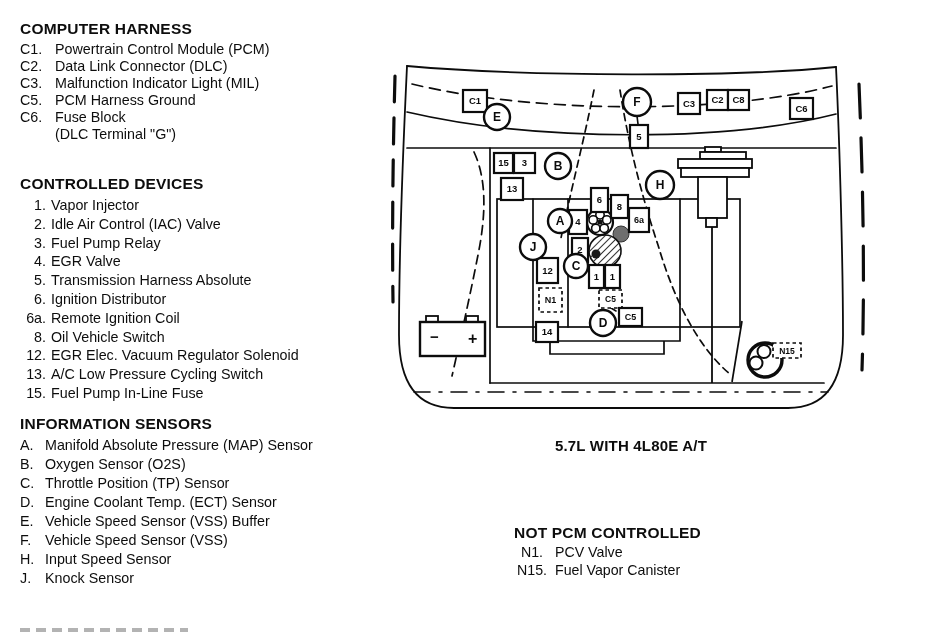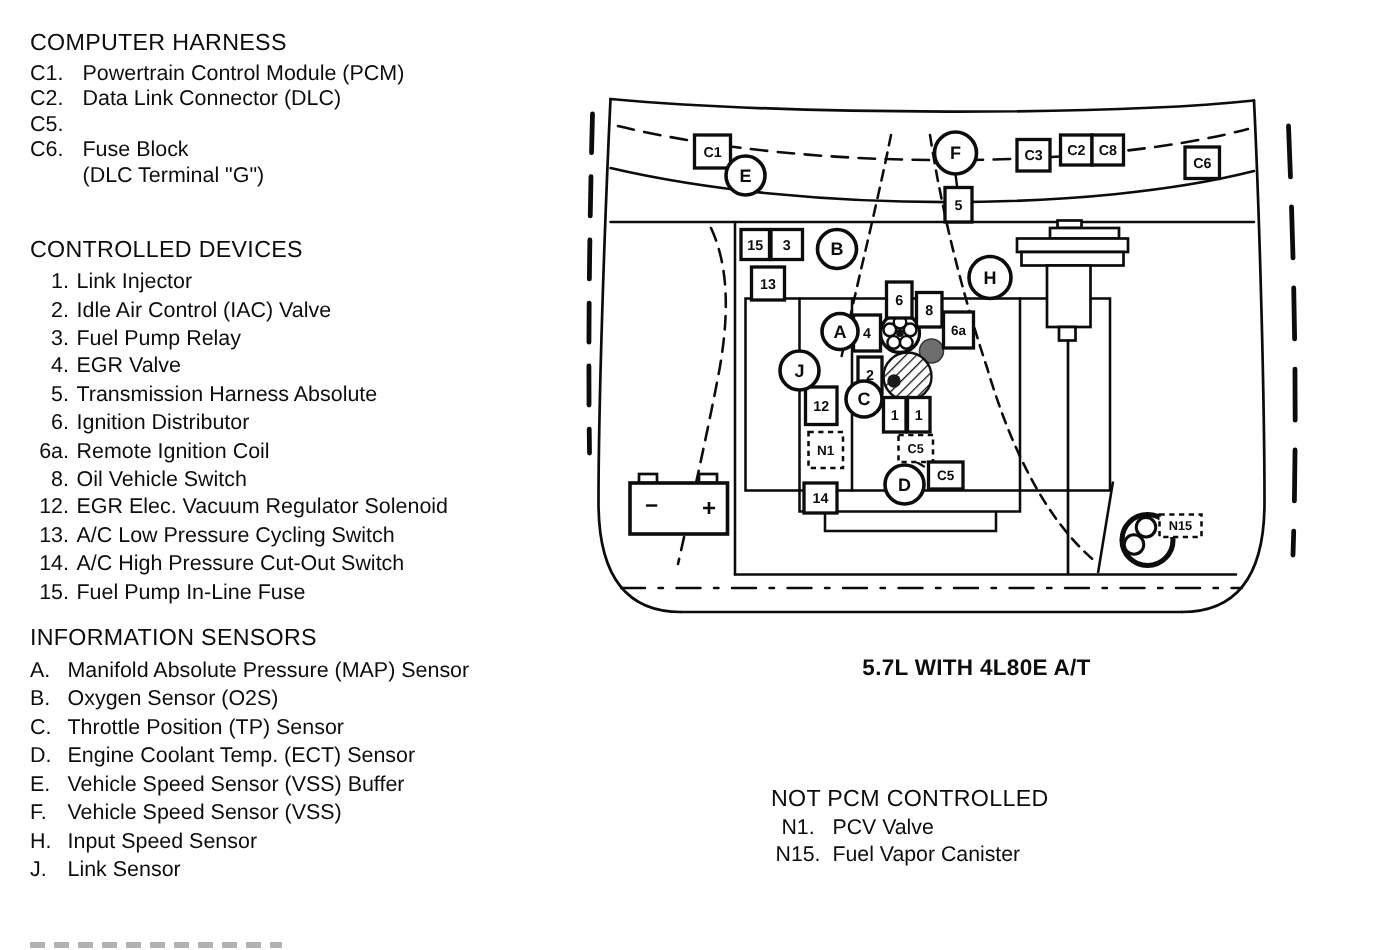--- a/index.html
+++ b/index.html
@@ -2,36 +2,36 @@
 <html><head>
 <meta charset="utf-8">
 <style>
   html,body{margin:0;padding:0;}
   body{
     width:925px;height:633px;position:relative;overflow:hidden;
     background:#ffffff;color:#0d0d0d;
     font-family:"Liberation Sans",sans-serif;
   }
   .legend{position:absolute;left:20px;top:20px;width:375px;}
-  .sec-title{font-size:15.5px;font-weight:normal;letter-spacing:.2px;line-height:18px;margin:0 0 3px 0;}
+  .sec-title{font-size:15.5px;font-weight:bold;letter-spacing:.2px;line-height:18px;margin:0 0 3px 0;}
   .sec{margin:0;}
   .sec-ch{margin-bottom:32px;}
   .sec-cd{margin-bottom:12px;}
   .row{display:flex;font-size:14.3px;}
   .sec-ch .row{line-height:17px;}
   .sec-cd .row{line-height:18.8px;}
   .sec-is .row{line-height:19px;}
   .num{flex:0 0 auto;white-space:pre;}
   .sec-ch .num{width:30px;text-align:left;}
   .sec-cd .num{width:26px;text-align:right;}
   .sec-is .num{width:20px;text-align:left;}
   .lbl{padding-left:5px;}
   .diagram-wrap{position:absolute;left:390px;top:40px;width:490px;height:400px;}
   #diagram-svg text{font-family:"Liberation Sans",sans-serif;font-weight:bold;fill:#0b0b0b;}
-  .caption{position:absolute;left:520px;top:437px;width:262px;text-align:center;
+  .caption{position:absolute;left:500px;top:437px;width:262px;text-align:center;
     font-size:15px;font-weight:bold;letter-spacing:.2px;}
   .notpcm{position:absolute;left:514px;top:524px;width:300px;}
   .notpcm .sec-title{font-size:15.5px;margin-bottom:2px;}
   .notpcm .row{font-size:14.2px;line-height:17.5px;}
   .notpcm .num{width:36px;text-align:center;}
   .cutoff{position:absolute;left:20px;top:628px;width:168px;height:4px;opacity:.65;
     background:repeating-linear-gradient(90deg,#8a8a8a 0 10px,transparent 10px 16px);}
 </style>
 </head>
 <body>
@@ -42,37 +42,42 @@
     <div class="sec-title">COMPUTER HARNESS</div>
     <div class="row">
         <span class="num">C1.</span>
         <span class="lbl">Powertrain Control Module (PCM)</span>
       </div>
     <div class="row">
         <span class="num">C2.</span>
         <span class="lbl">Data Link Connector (DLC)</span>
       </div>
     <div class="row">
+        <span class="num">C3.</span>
+        <span class="lbl">Malfunction Indicator Light (MIL)</span>
+      </div>
+    <div class="row">
         <span class="num">C5.</span>
+        <span class="lbl">PCM Harness Ground</span>
       </div>
     <div class="row">
         <span class="num">C6.</span>
         <span class="lbl">Fuse Block</span>
       </div>
     <div class="row">
         <span class="num"></span>
         <span class="lbl">(DLC Terminal "G")</span>
       </div>
   </div>
 
   <div class="sec sec-cd">
     <div class="sec-title">CONTROLLED DEVICES</div>
     <div class="row">
         <span class="num">1.</span>
-        <span class="lbl">Link Injector</span>
+        <span class="lbl">Vapor Injector</span>
       </div>
     <div class="row">
         <span class="num">2.</span>
         <span class="lbl">Idle Air Control (IAC) Valve</span>
       </div>
     <div class="row">
         <span class="num">3.</span>
         <span class="lbl">Fuel Pump Relay</span>
       </div>
     <div class="row">
@@ -97,24 +102,20 @@
       </div>
     <div class="row">
         <span class="num">12.</span>
         <span class="lbl">EGR Elec. Vacuum Regulator Solenoid</span>
       </div>
     <div class="row">
         <span class="num">13.</span>
         <span class="lbl">A/C Low Pressure Cycling Switch</span>
       </div>
     <div class="row">
-        <span class="num">14.</span>
-        <span class="lbl">A/C High Pressure Cut-Out Switch</span>
-      </div>
-    <div class="row">
         <span class="num">15.</span>
         <span class="lbl">Fuel Pump In-Line Fuse</span>
       </div>
   </div>
 
   <div class="sec sec-is">
     <div class="sec-title">INFORMATION SENSORS</div>
     <div class="row">
         <span class="num">A.</span>
         <span class="lbl">Manifold Absolute Pressure (MAP) Sensor</span>
@@ -138,21 +139,21 @@
     <div class="row">
         <span class="num">F.</span>
         <span class="lbl">Vehicle Speed Sensor (VSS)</span>
       </div>
     <div class="row">
         <span class="num">H.</span>
         <span class="lbl">Input Speed Sensor</span>
       </div>
     <div class="row">
         <span class="num">J.</span>
-        <span class="lbl">Link Sensor</span>
+        <span class="lbl">Knock Sensor</span>
       </div>
   </div>
 </div>
 
 <div class="diagram-wrap">
 <svg id="diagram-svg" viewBox="0 0 490 400" width="490" height="400">
   <defs>
     <pattern id="hatch" patternUnits="userSpaceOnUse" width="5" height="5" patternTransform="rotate(45)">
       <rect width="5" height="5" fill="#ffffff"></rect>
       <line x1="0" y1="0" x2="0" y2="5" stroke="#111111" stroke-width="1.7"></line>

